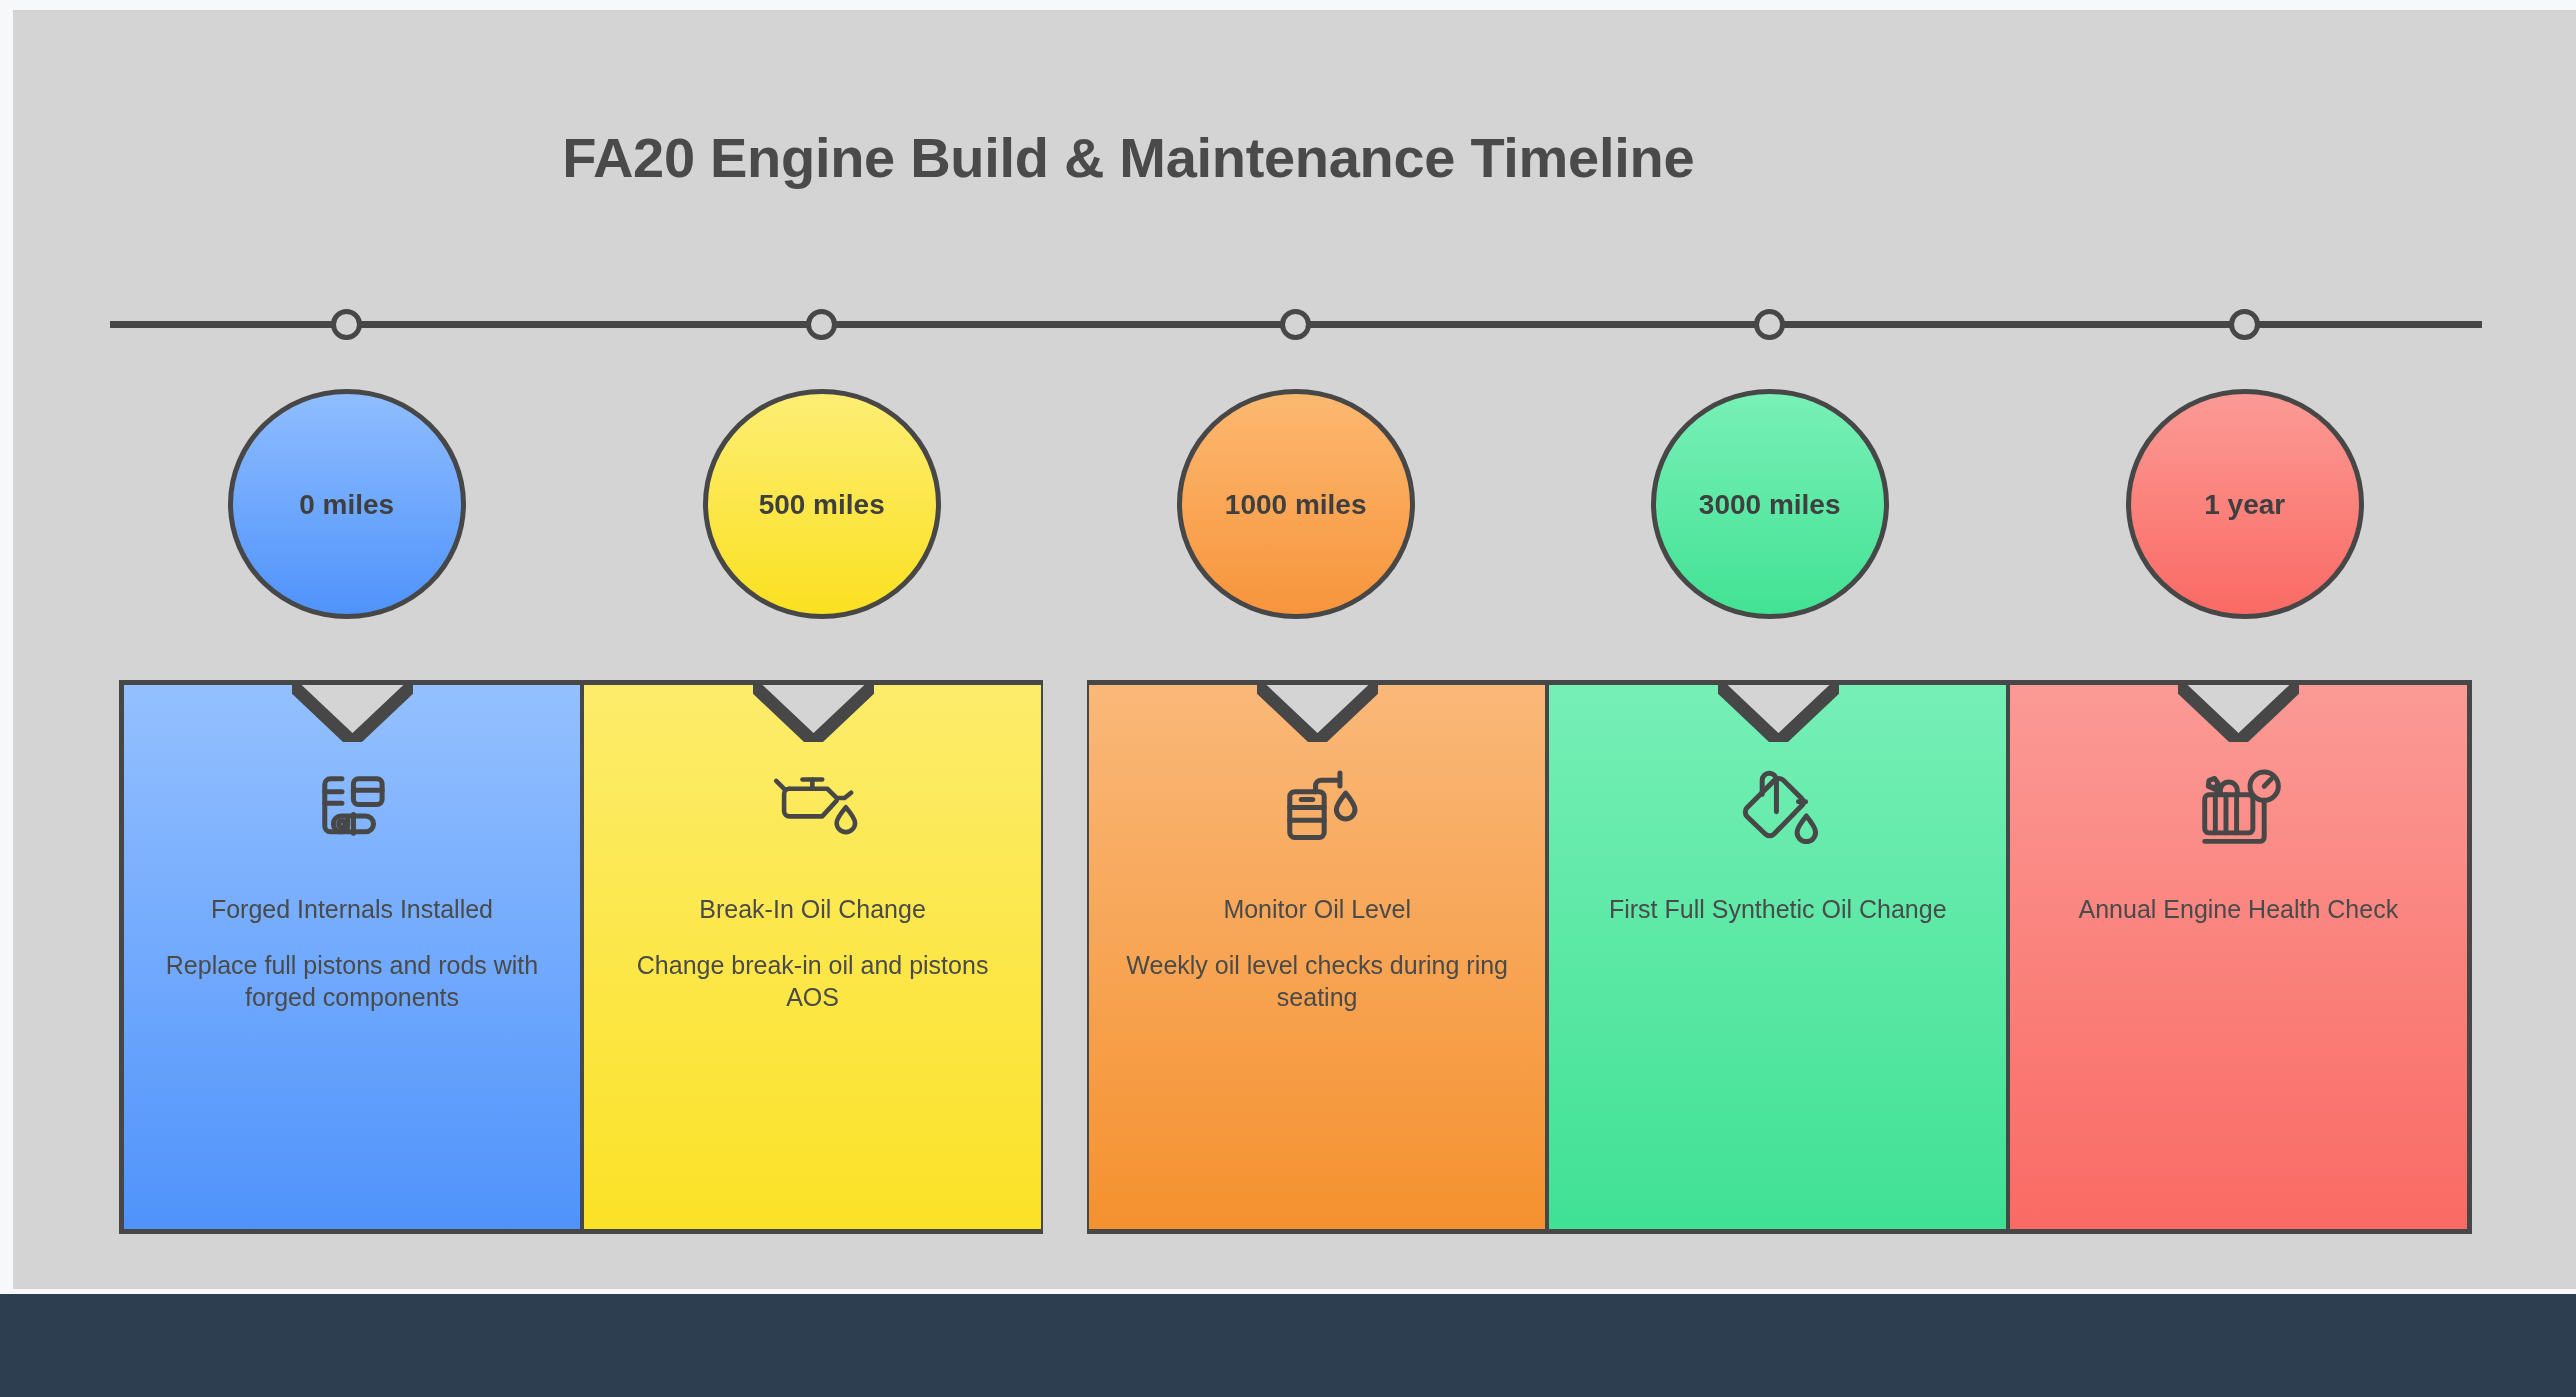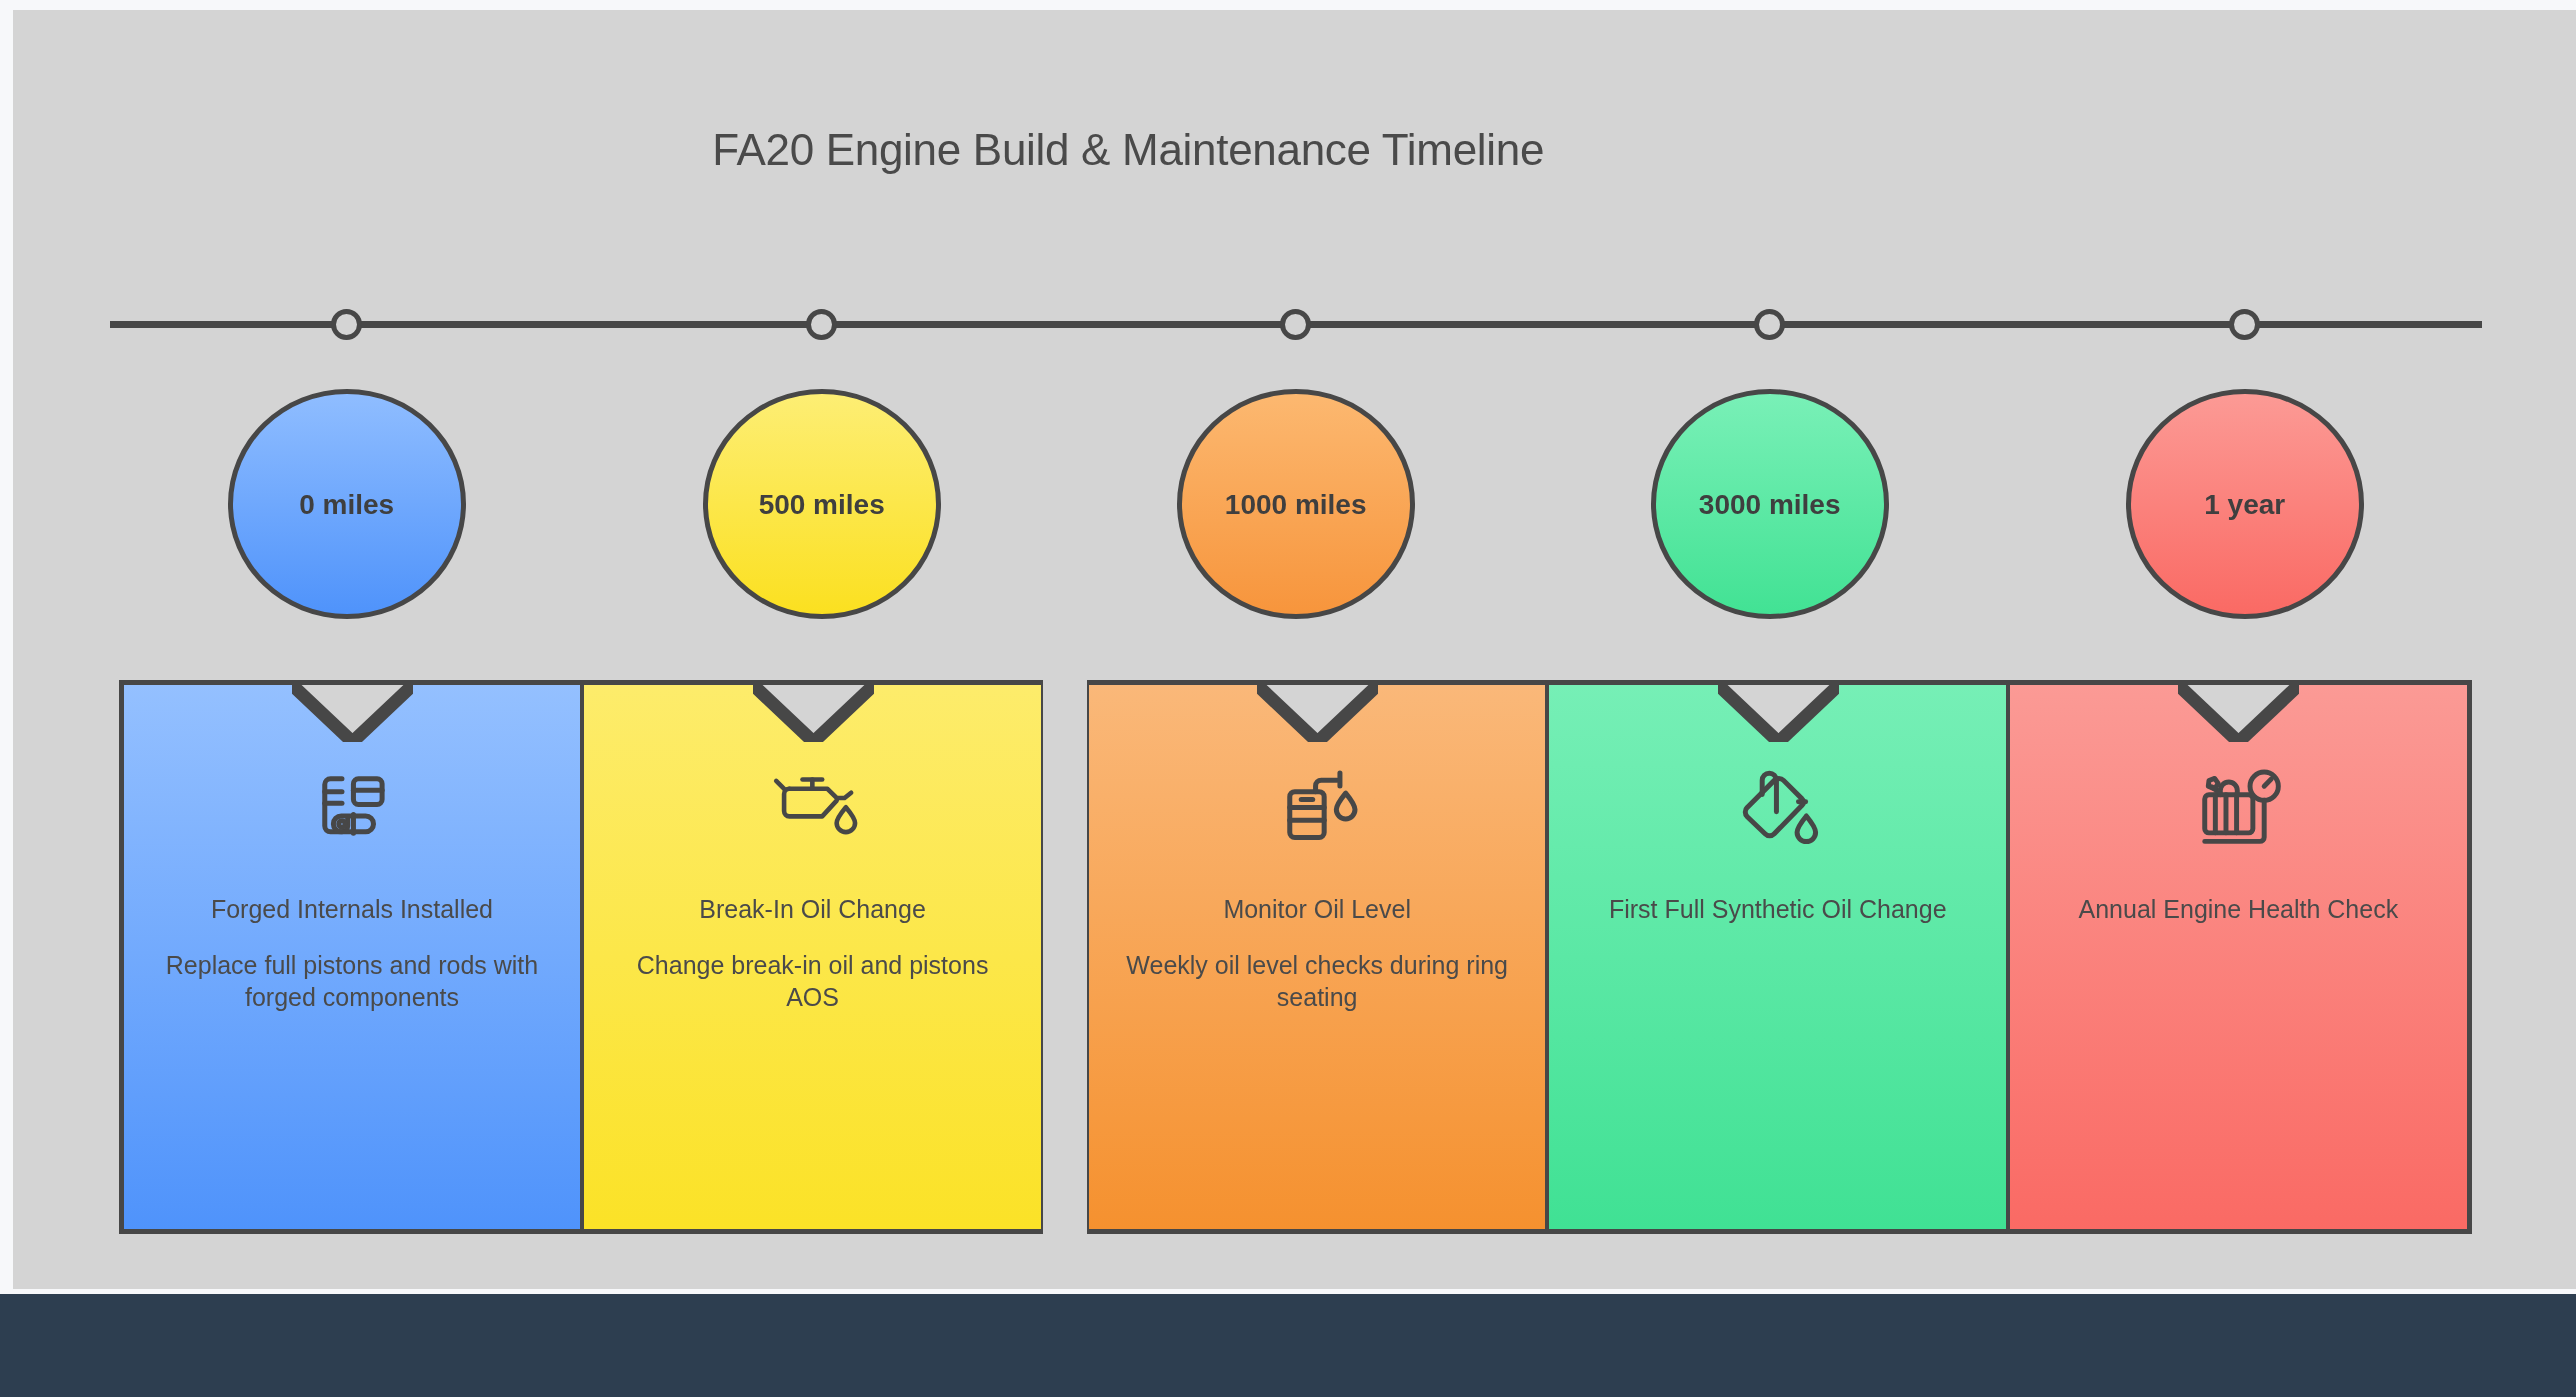--- a/index.html
+++ b/index.html
@@ -39,22 +39,22 @@
     background:#2d3e50;
   }
 
   
   #page-title {
     position:absolute;
     left:0;
     top:115px;
     width:2231px;
     text-align:center;
-    font-size:44px;
-    font-weight:normal;
+    font-size:56px;
+    font-weight:bold;
     color:#4a4a4a;
     letter-spacing:-0.3px;
   }
 
   
   #axis {
     position:absolute;
     left:97px;
     top:311px;
     width:2372px;

